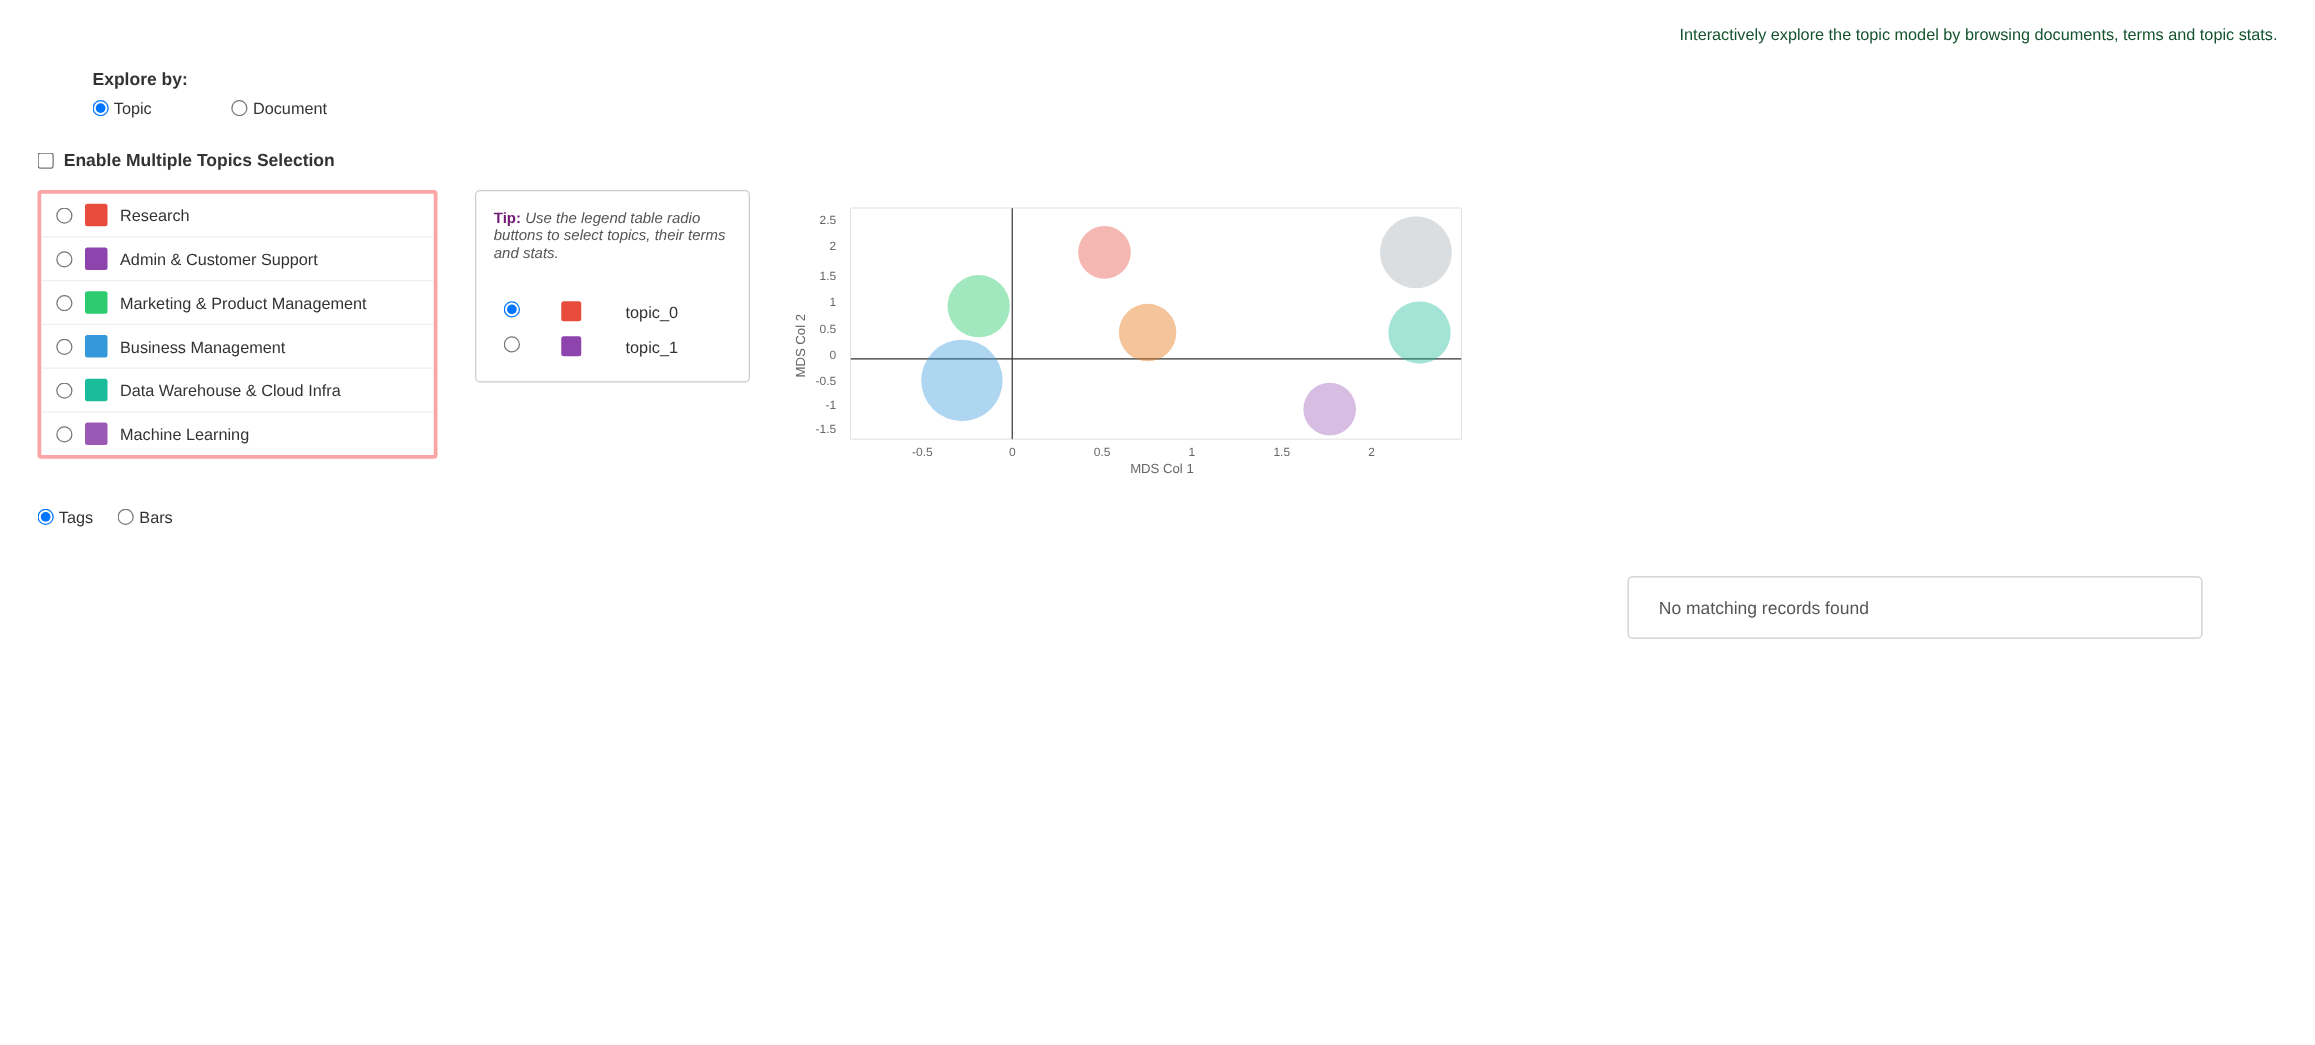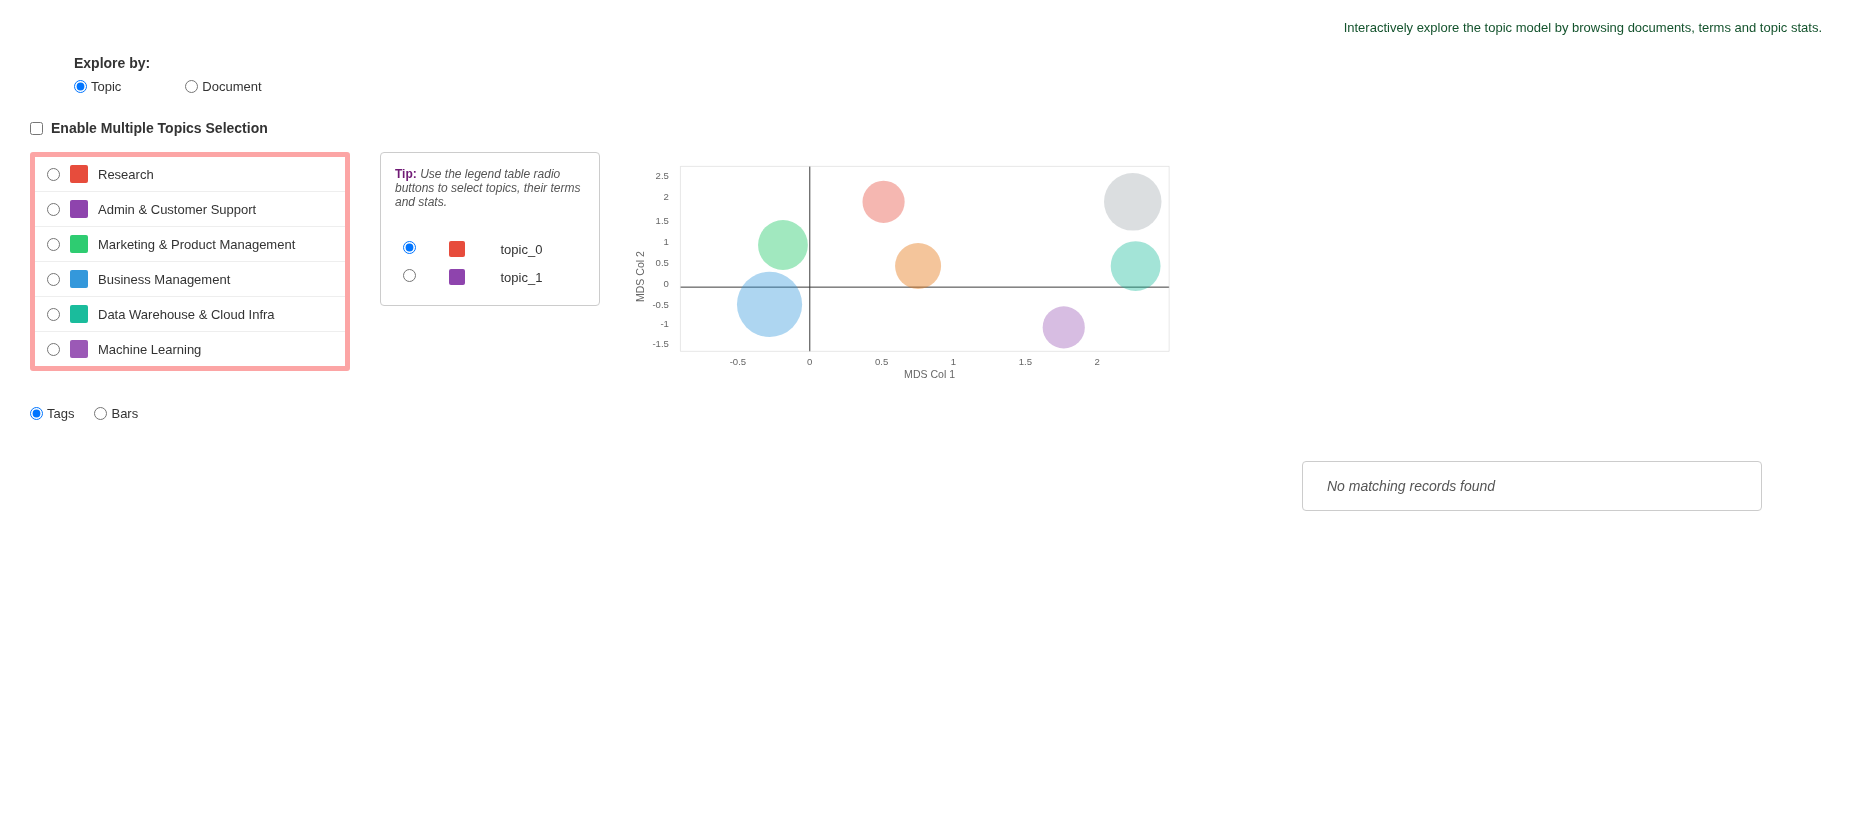--- a/index.html
+++ b/index.html
@@ -49,21 +49,21 @@
     .main-layout {
       display: flex;
       gap: 30px;
       align-items: flex-start;
     }
     .left-panel {
       width: 320px;
       flex-shrink: 0;
     }
     .topic-list {
-      border: 5px solid #fca5a5;
+      border: 3px solid #fca5a5;
       border-radius: 3px;
       overflow: hidden;
     }
     .topic-item {
       display: flex;
       align-items: center;
       padding: 8px 12px;
       gap: 10px;
       border-bottom: 1px solid #eee;
       cursor: pointer;
@@ -298,17 +298,17 @@
       <input type="radio" name="display" checked="" style="">
       <span>Tags</span>
     </label>
     <label>
       <input type="radio" name="display" style="">
       <span>Bars</span>
     </label>
   </div>
 </div>
 
-<div style="display:flex; justify-content:flex-start; margin-top:20px; padding-right:60px;font-style:italic;">
+<div style="display:flex; justify-content:flex-start; margin-top:20px; padding-right:60px;">
   <div class="no-records-box">
     <span>No matching records found</span>
   </div>
 </div>
 
 </body></html>

